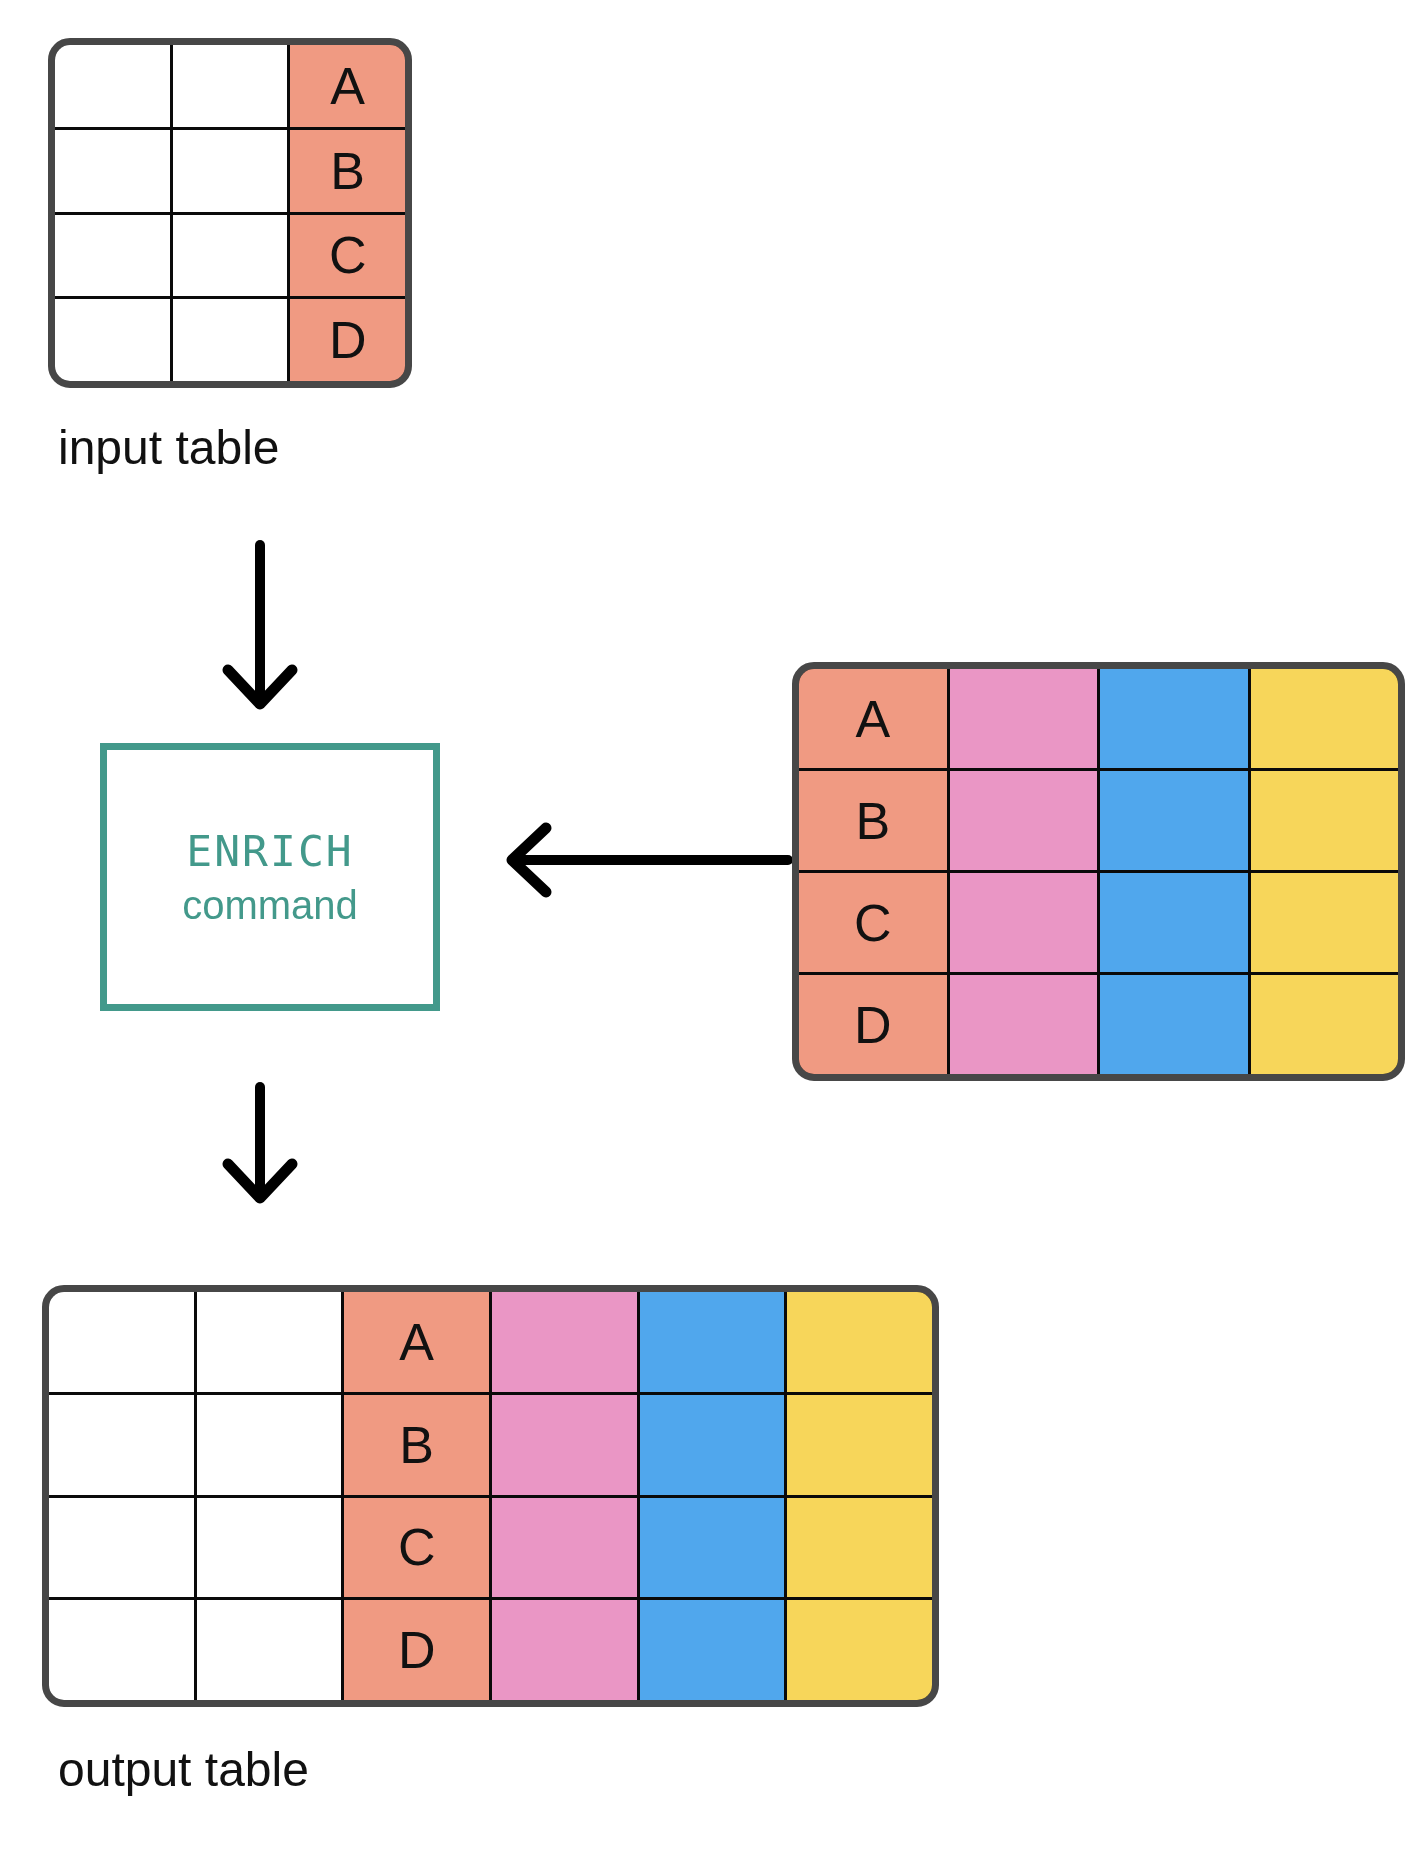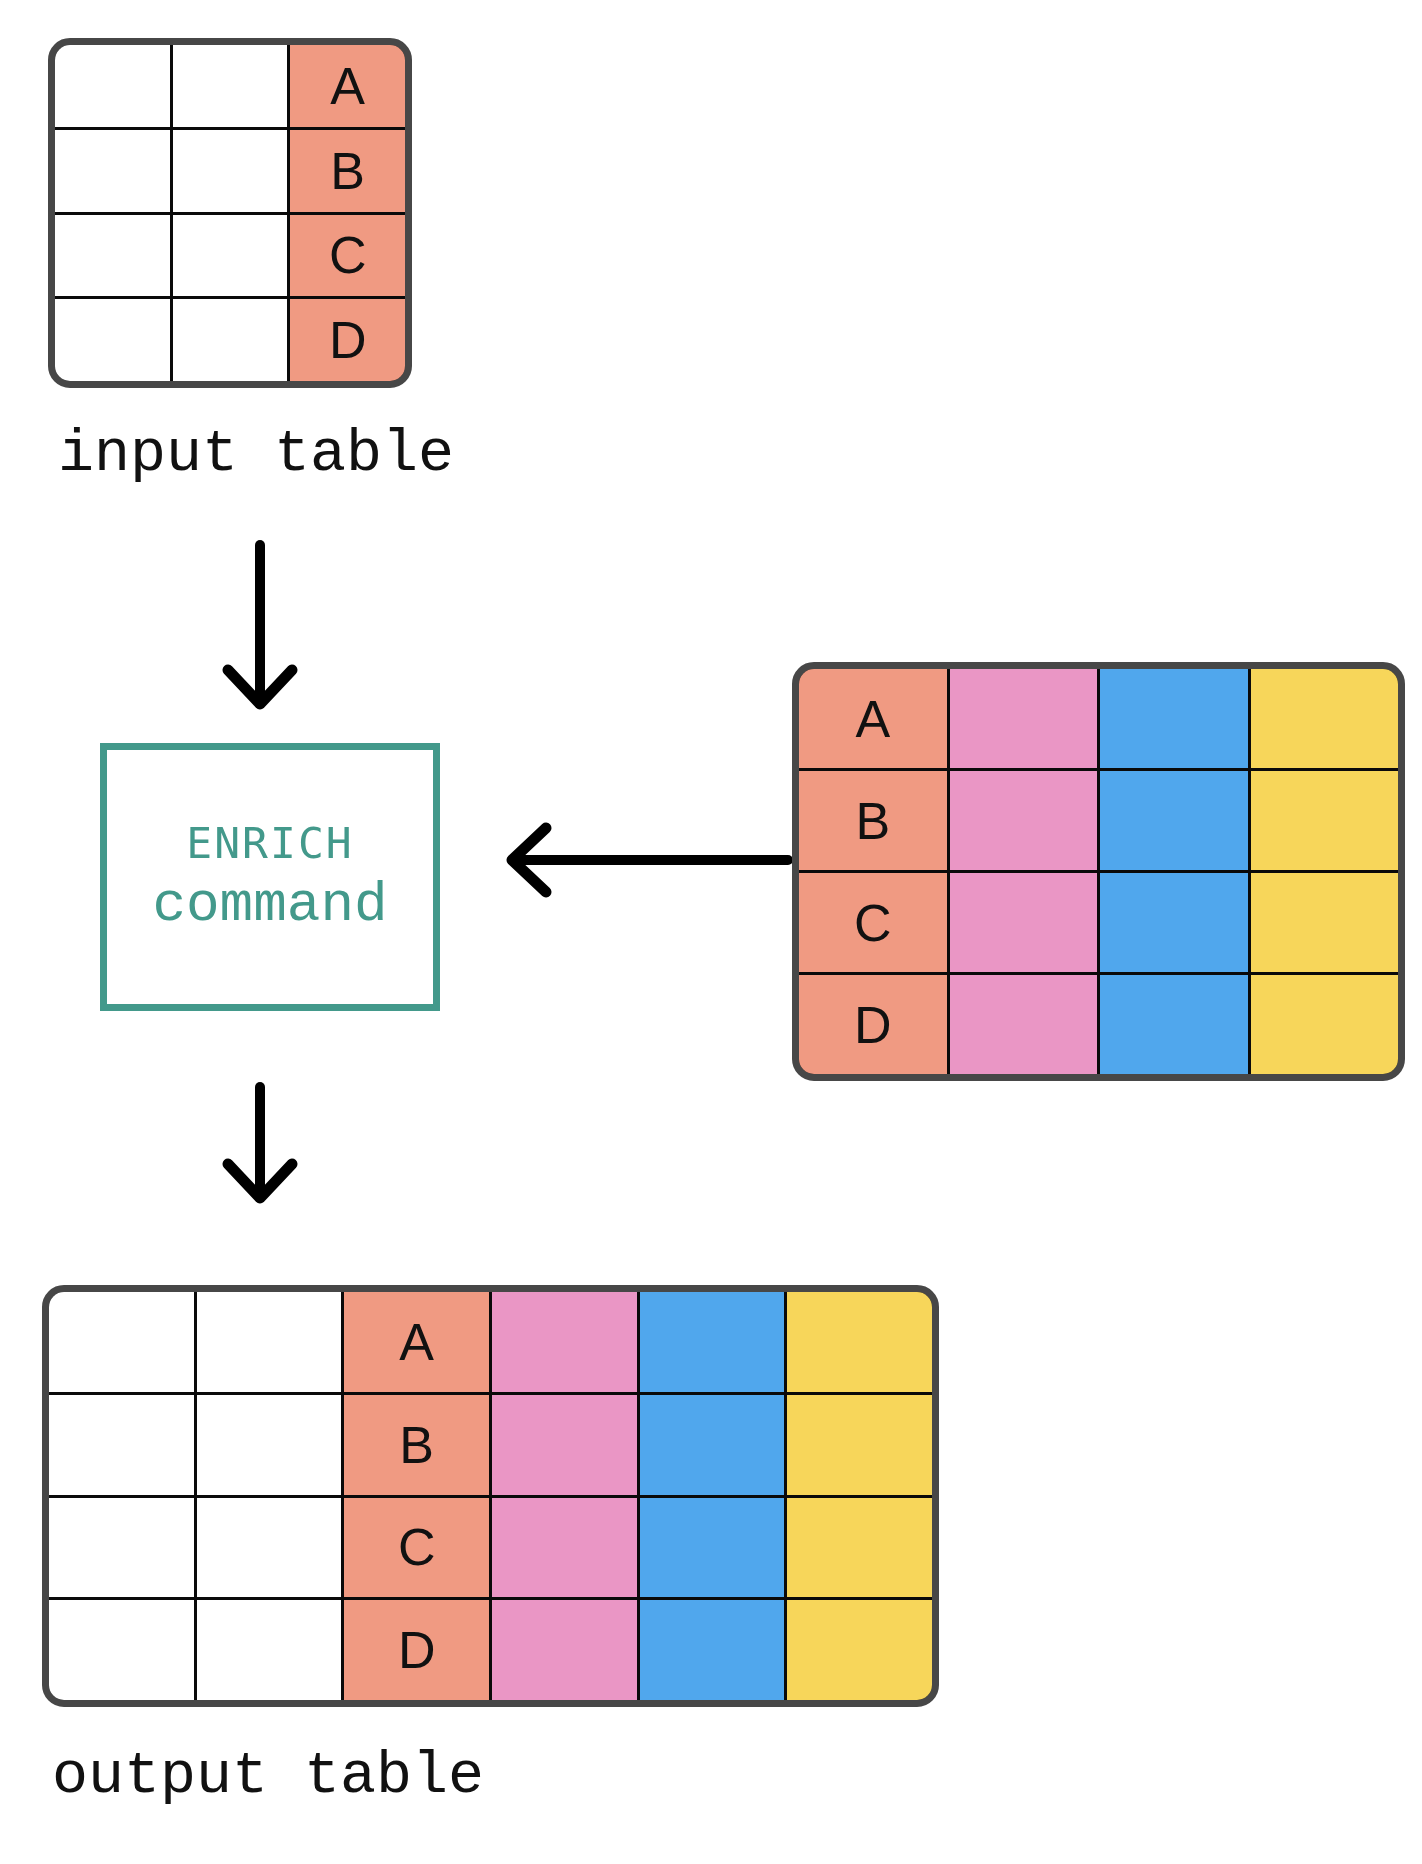--- a/index.html
+++ b/index.html
@@ -29,25 +29,24 @@
     display: flex;
     align-items: center;
     justify-content: center;
     font-size: 52px;
     line-height: 1;
     color: var(--text);
     font-family: "Liberation Sans", sans-serif;
   }
   .lbl {
     position: absolute;
-    font-size: 60px;
+    font-size: 48px;
     line-height: 1.15;
     color: var(--text);
     white-space: nowrap;
-    font-family: Liberation Mono, monospace;
   }
   .enrich-box {
     position: absolute;
     left: 100px;
     top: 743px;
     width: 340px;
     height: 268px;
     box-sizing: border-box;
     border: 7px solid var(--teal);
     background: #ffffff;
@@ -58,22 +57,22 @@
     gap: 12px;
     color: var(--teal);
   }
   .enrich-box .kw {
     font-family: "DejaVu Sans Mono", monospace;
     font-size: 43px;
     letter-spacing: 2px;
     line-height: 1;
   }
   .enrich-box .wd {
-    font-family: Liberation Mono, monospace;
-    font-size: 56px;
+    font-family: Liberation Sans, sans-serif;
+    font-size: 40px;
     line-height: 1;
   }
   svg.arrow {
     position: absolute;
     color: var(--arrow);
     display: block;
   }
 </style>
 </head>
 <body>
@@ -160,15 +159,15 @@
         <div class="cell" style="background: rgb(80, 167, 237);"></div>
         <div class="cell" style="background: rgb(247, 214, 90);"></div>
         <div class="cell" style="background: rgb(255, 255, 255);"></div>
         <div class="cell" style="background: rgb(255, 255, 255);"></div>
         <div class="cell" style="background: rgb(240, 154, 130);">D</div>
         <div class="cell" style="background: rgb(234, 150, 197);"></div>
         <div class="cell" style="background: rgb(80, 167, 237);"></div>
         <div class="cell" style="background: rgb(247, 214, 90);"></div>
       </div>
   </section>
-  <div class="lbl" style="left:52px; top:1742px;">output table</div>
+  <div class="lbl" style="left:58px; top:1742px;">output table</div>
 
 </div>
 
 </body></html>

